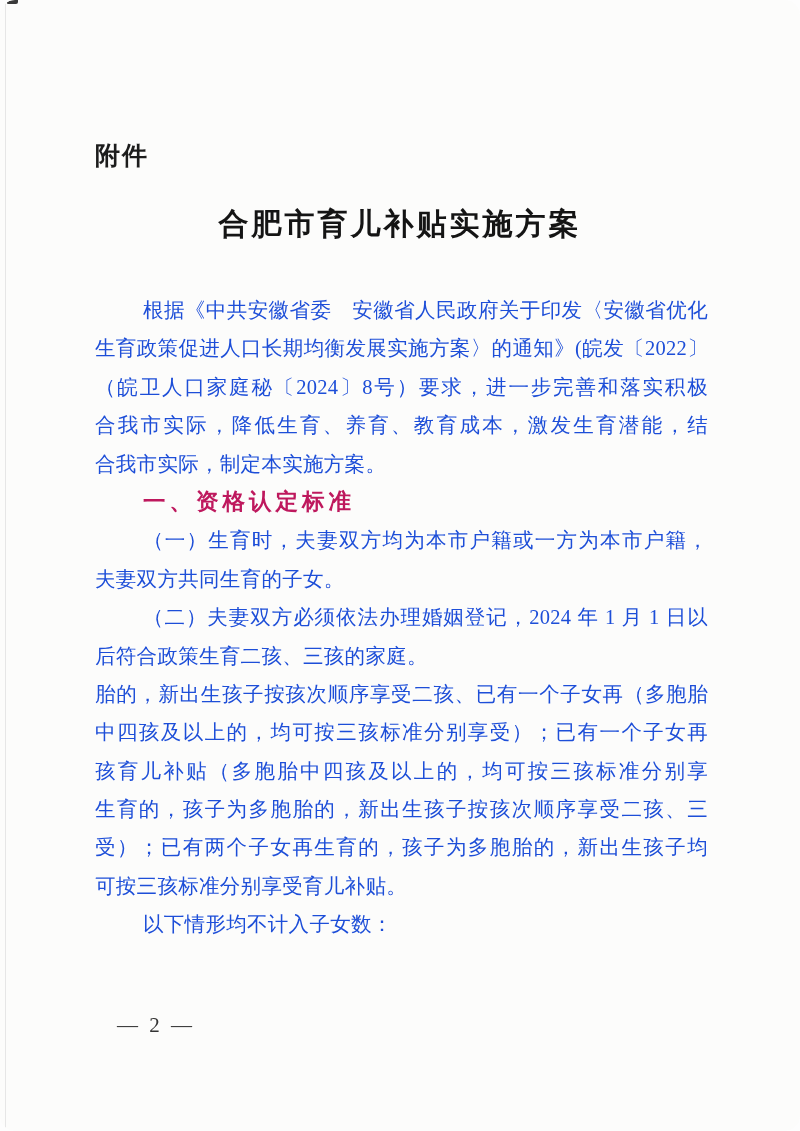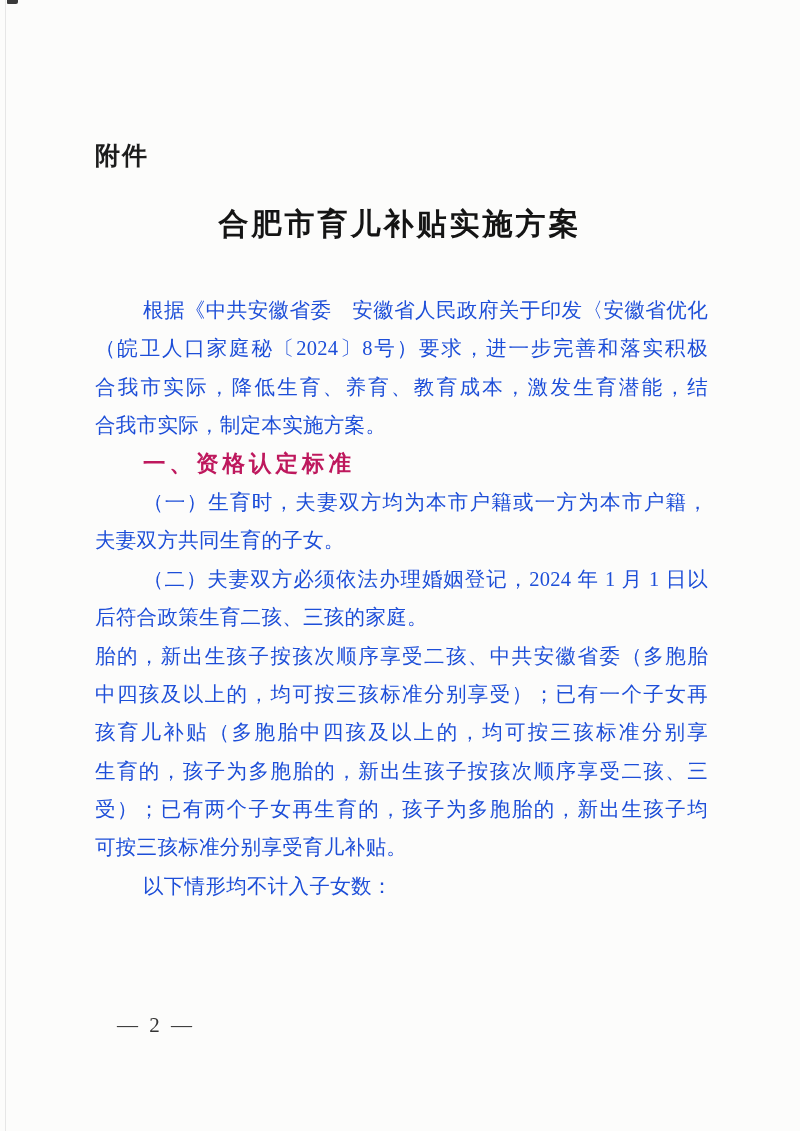--- a/index.html
+++ b/index.html
@@ -1,15 +1,15 @@
 <!DOCTYPE html>
 <html><head>
 <meta charset="utf-8">
 <style>
-  * { margin: 0; padding: 0; box-sizing: border-box; }
+  * { margin: 0; padding: 0; box-sizing: border-box; border-radius: 15px; }
   html, body { background: #fdfdfd; }
   body { font-family: "Liberation Serif", "DejaVu Serif", serif; }
 
   .page {
     position: relative;
     width: 800px;
     height: 1131px;
     background: #fcfcfb;
     overflow: hidden;
   }
@@ -93,33 +93,34 @@
 
   <div class="edge-left"></div>
   <div class="corner-mark"></div>
 
   <div class="attachment">附件</div>
 
   <div class="title">合肥市育儿补贴实施方案</div>
 
   <div class="body-block">
     <div class="ln ind j">根据《中共安徽省委　安徽省人民政府关于印发〈安徽省优化</div>
+    <div class="ln j">生育政策促进人口长期均衡发展实施方案〉的通知》(皖发〔2022〕</div>
     <div class="ln j">（皖卫人口家庭秘〔2024〕8号）要求，进一步完善和落实积极</div>
     <div class="ln j">合我市实际，降低生育、养育、教育成本，激发生育潜能，结</div>
     <div class="ln">合我市实际，制定本实施方案。</div>
 
     <div class="ln ind hd">一、资格认定标准</div>
 
     <div class="ln ind j">（一）生育时，夫妻双方均为本市户籍或一方为本市户籍，</div>
     <div class="ln">夫妻双方共同生育的子女。</div>
 
     <div class="ln ind j">（二）夫妻双方必须依法办理婚姻登记，2024 年 1 月 1 日以</div>
     <div class="ln">后符合政策生育二孩、三孩的家庭。</div>
 
-    <div class="ln j">胎的，新出生孩子按孩次顺序享受二孩、中共安徽省委（多胞胎</div>
+    <div class="ln j">胎的，新出生孩子按孩次顺序享受二孩、已有一个子女再（多胞胎</div>
     <div class="ln j">中四孩及以上的，均可按三孩标准分别享受）；已有一个子女再</div>
     <div class="ln j">孩育儿补贴（多胞胎中四孩及以上的，均可按三孩标准分别享</div>
     <div class="ln j">生育的，孩子为多胞胎的，新出生孩子按孩次顺序享受二孩、三</div>
     <div class="ln j">受）；已有两个子女再生育的，孩子为多胞胎的，新出生孩子均</div>
     <div class="ln">可按三孩标准分别享受育儿补贴。</div>
 
     <div class="ln ind">以下情形均不计入子女数：</div>
   </div>
 
   <div class="pageno">— 2 —</div>

